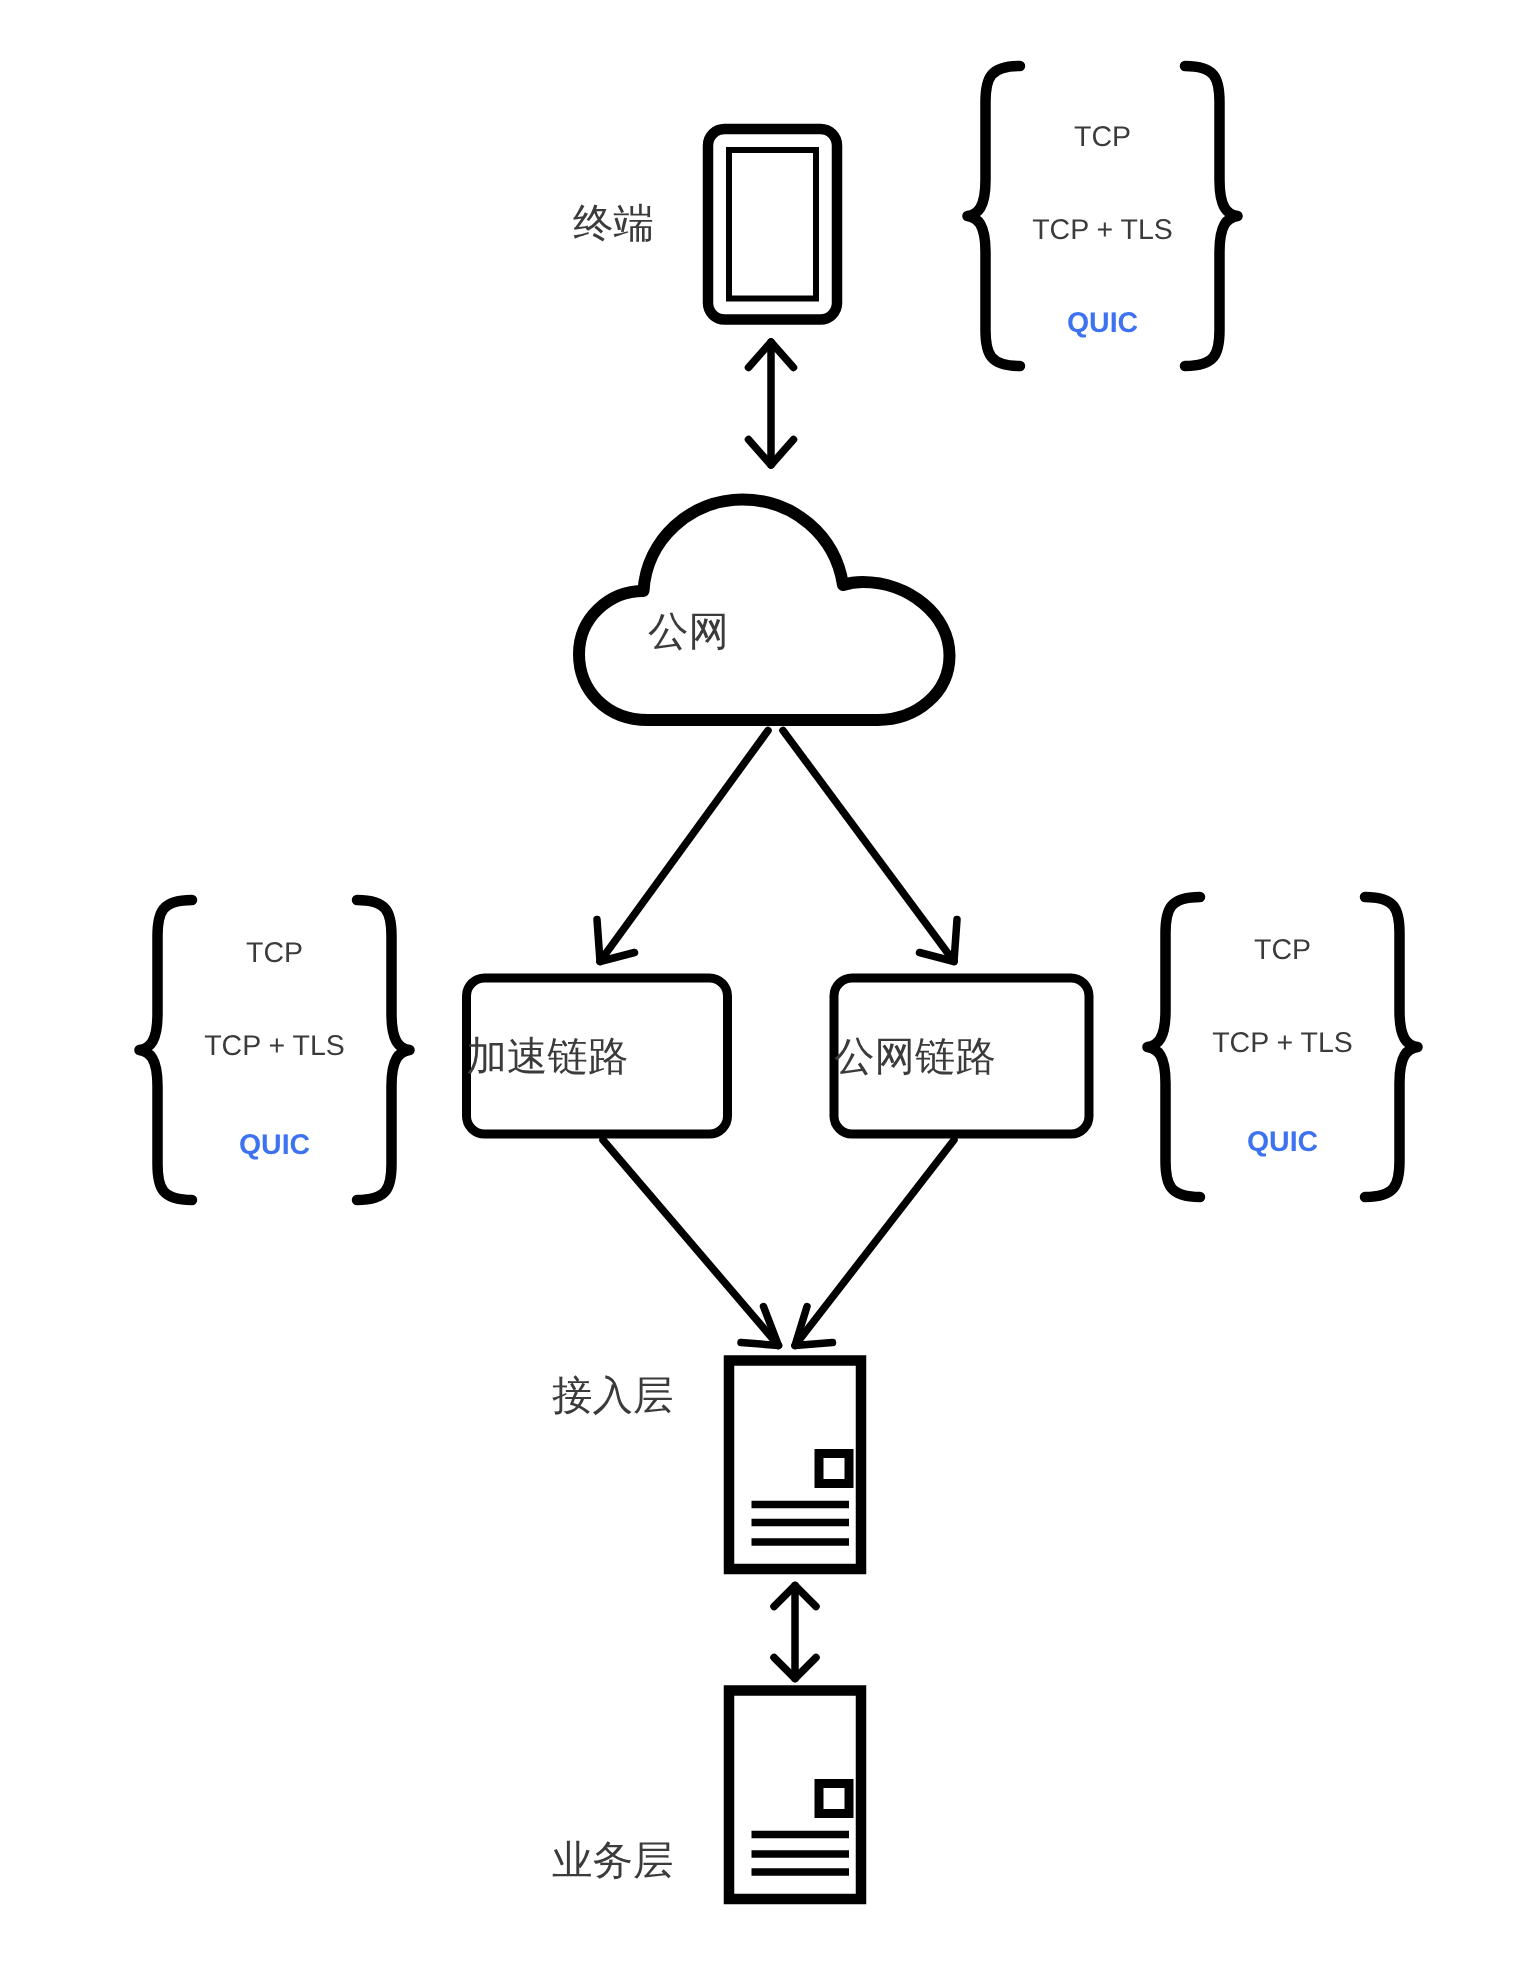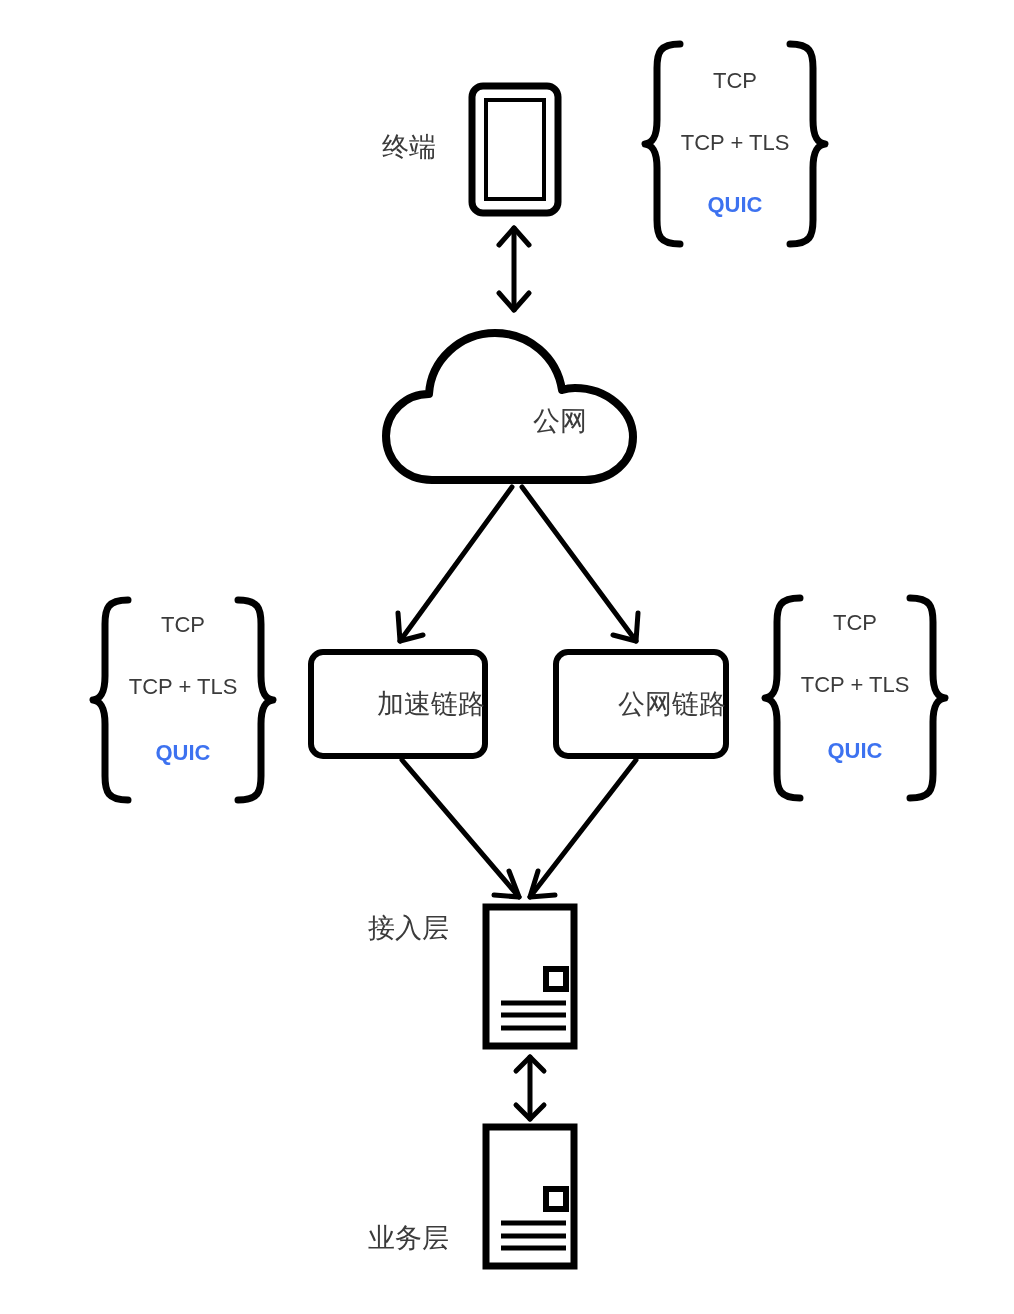--- a/index.html
+++ b/index.html
@@ -26,37 +26,38 @@
     left: 0;
     width: 1014px;
     height: 1314px;
   }
   .node-label {
     position: absolute;
     color: #3b3b3b;
     font-size: 27px;
     line-height: 1;
     white-space: nowrap;
-    font-family: Liberation Mono, monospace;
+    font-family: Liberation Serif, serif;
   }
   .box-label {
     position: absolute;
     color: #3b3b3b;
     font-size: 27px;
     line-height: 1;
     white-space: nowrap;
-    text-align: right;
+    text-align: left;
   }
   .proto-text {
     position: absolute;
     color: #3b3b3b;
-    font-size: 22px;
+    font-size: 19px;
     line-height: 1;
     white-space: nowrap;
     text-align: center;
+    margin-top: 12px;
   }
   .proto-text.accent {
     color: #3d72f0;
     font-weight: bold;
   }
   .grp {
     position: absolute;
   }
 </style>
 </head>

